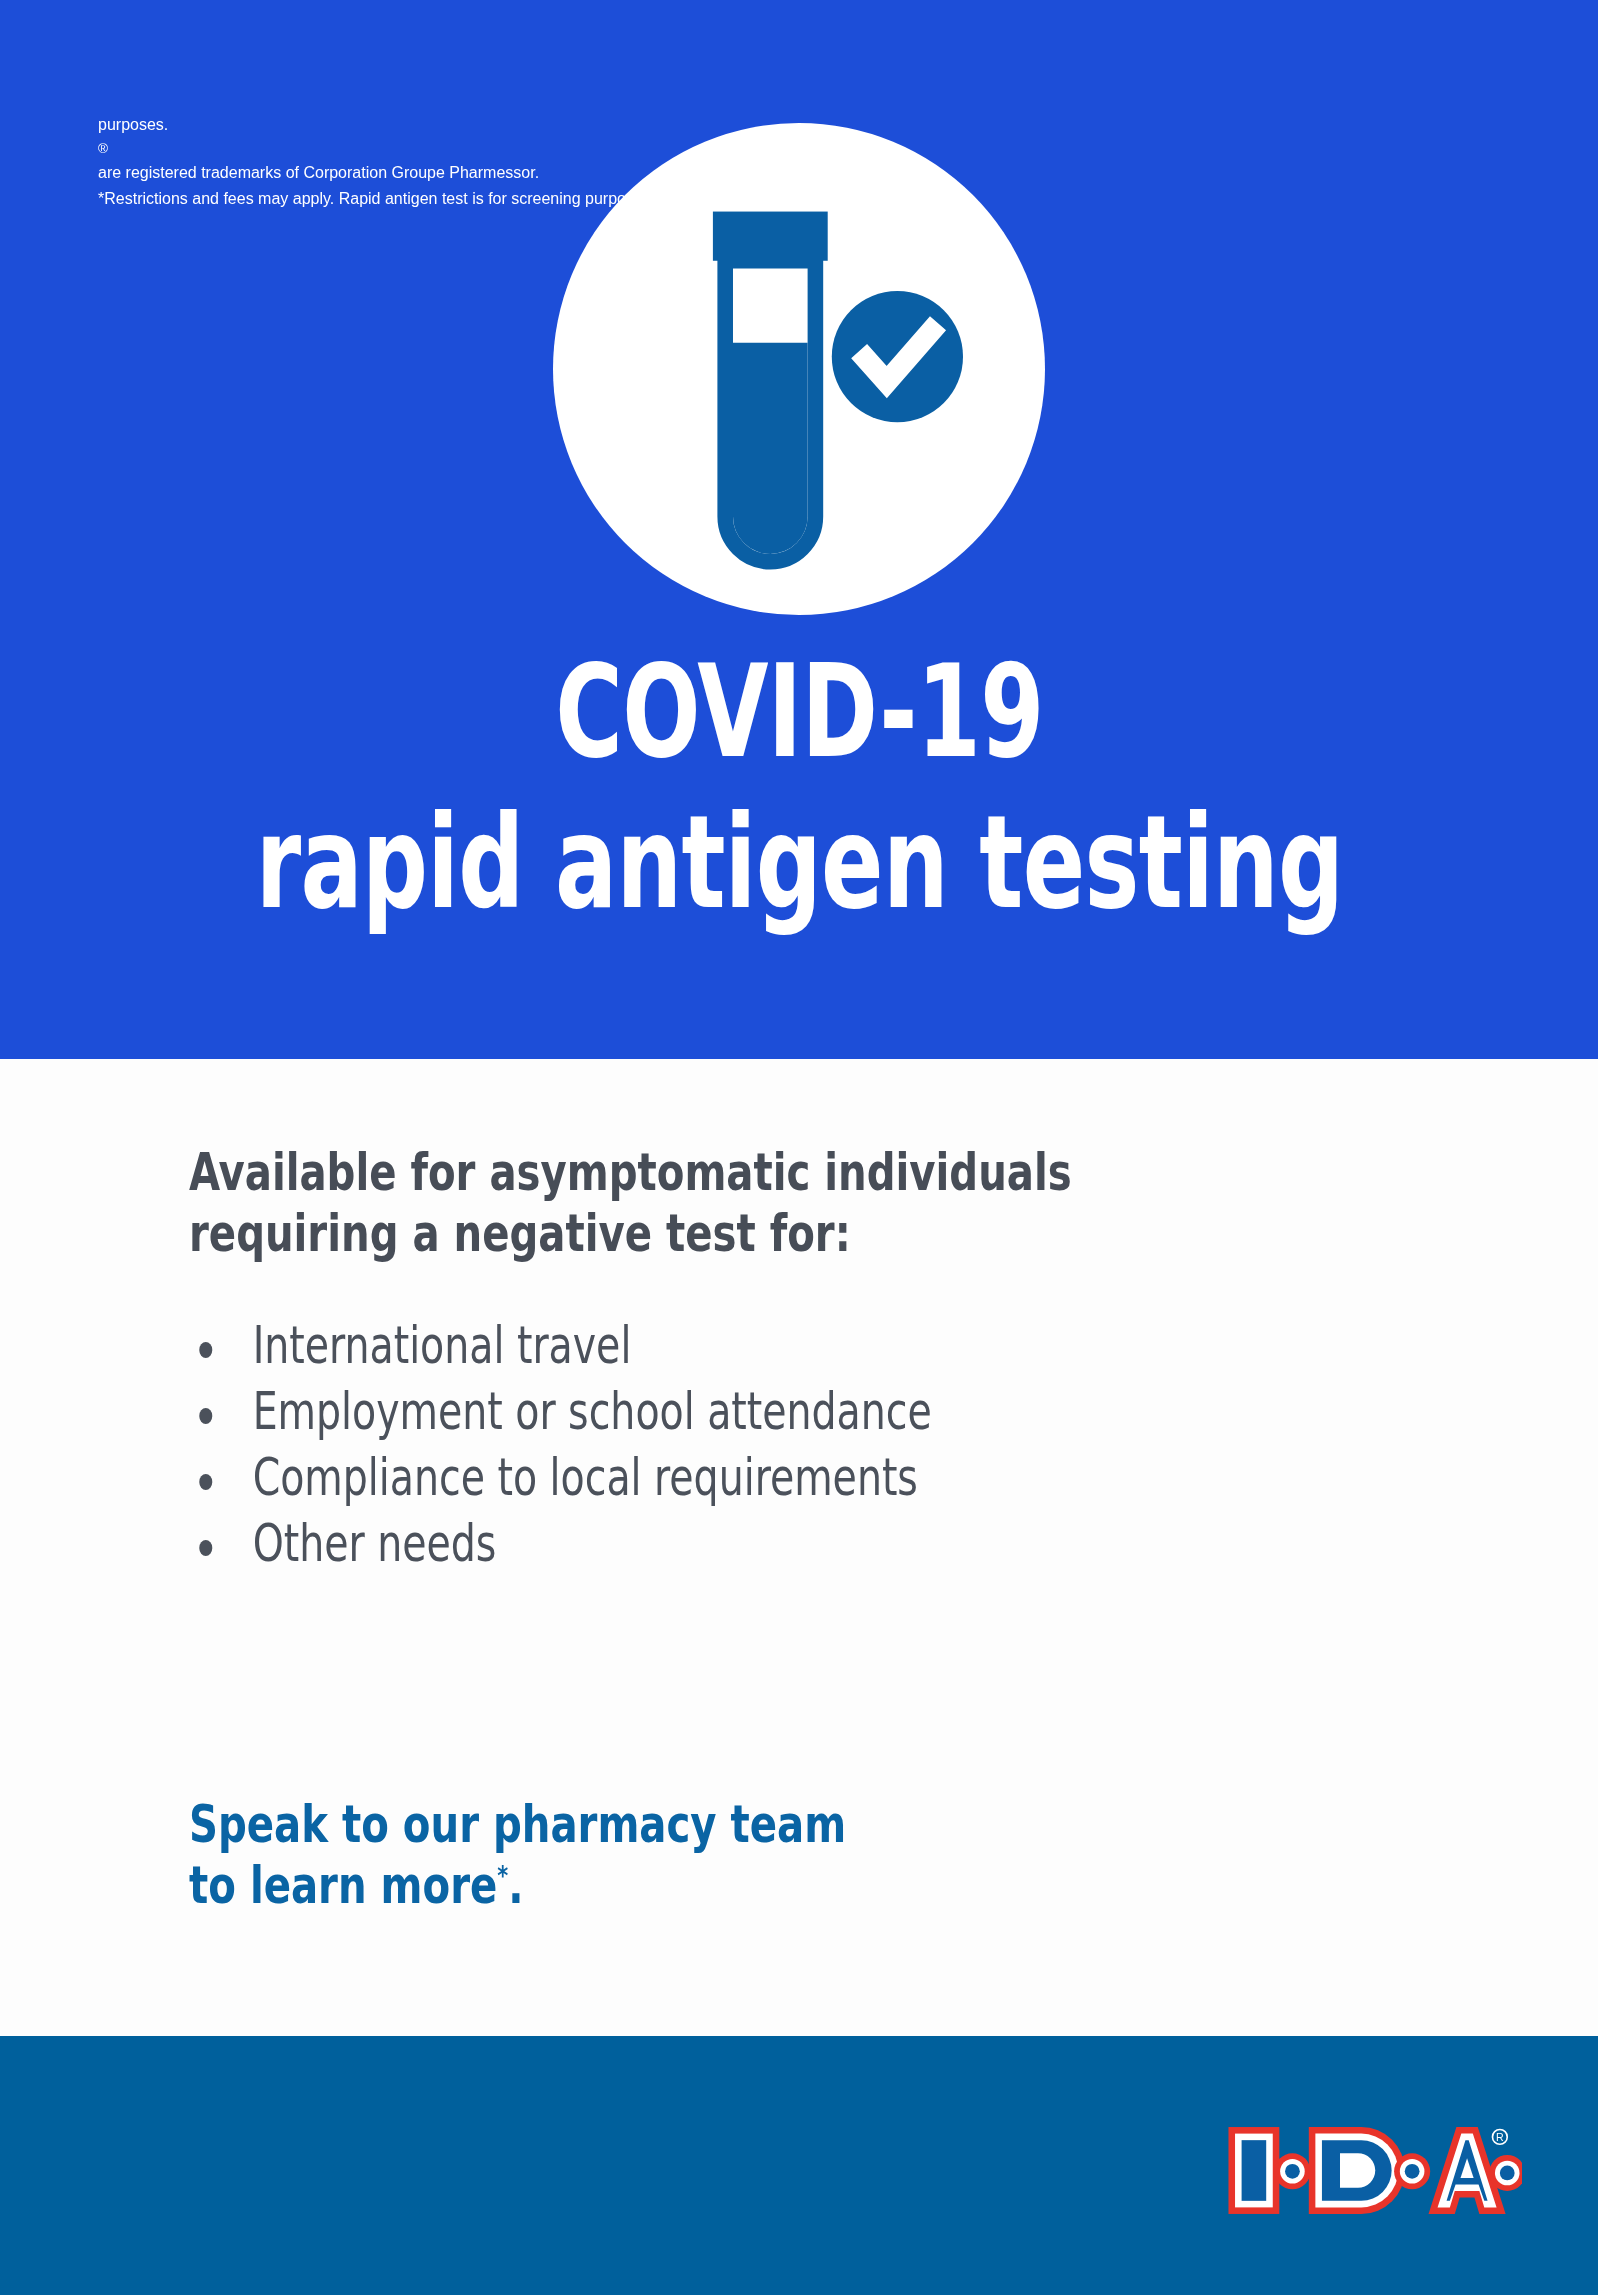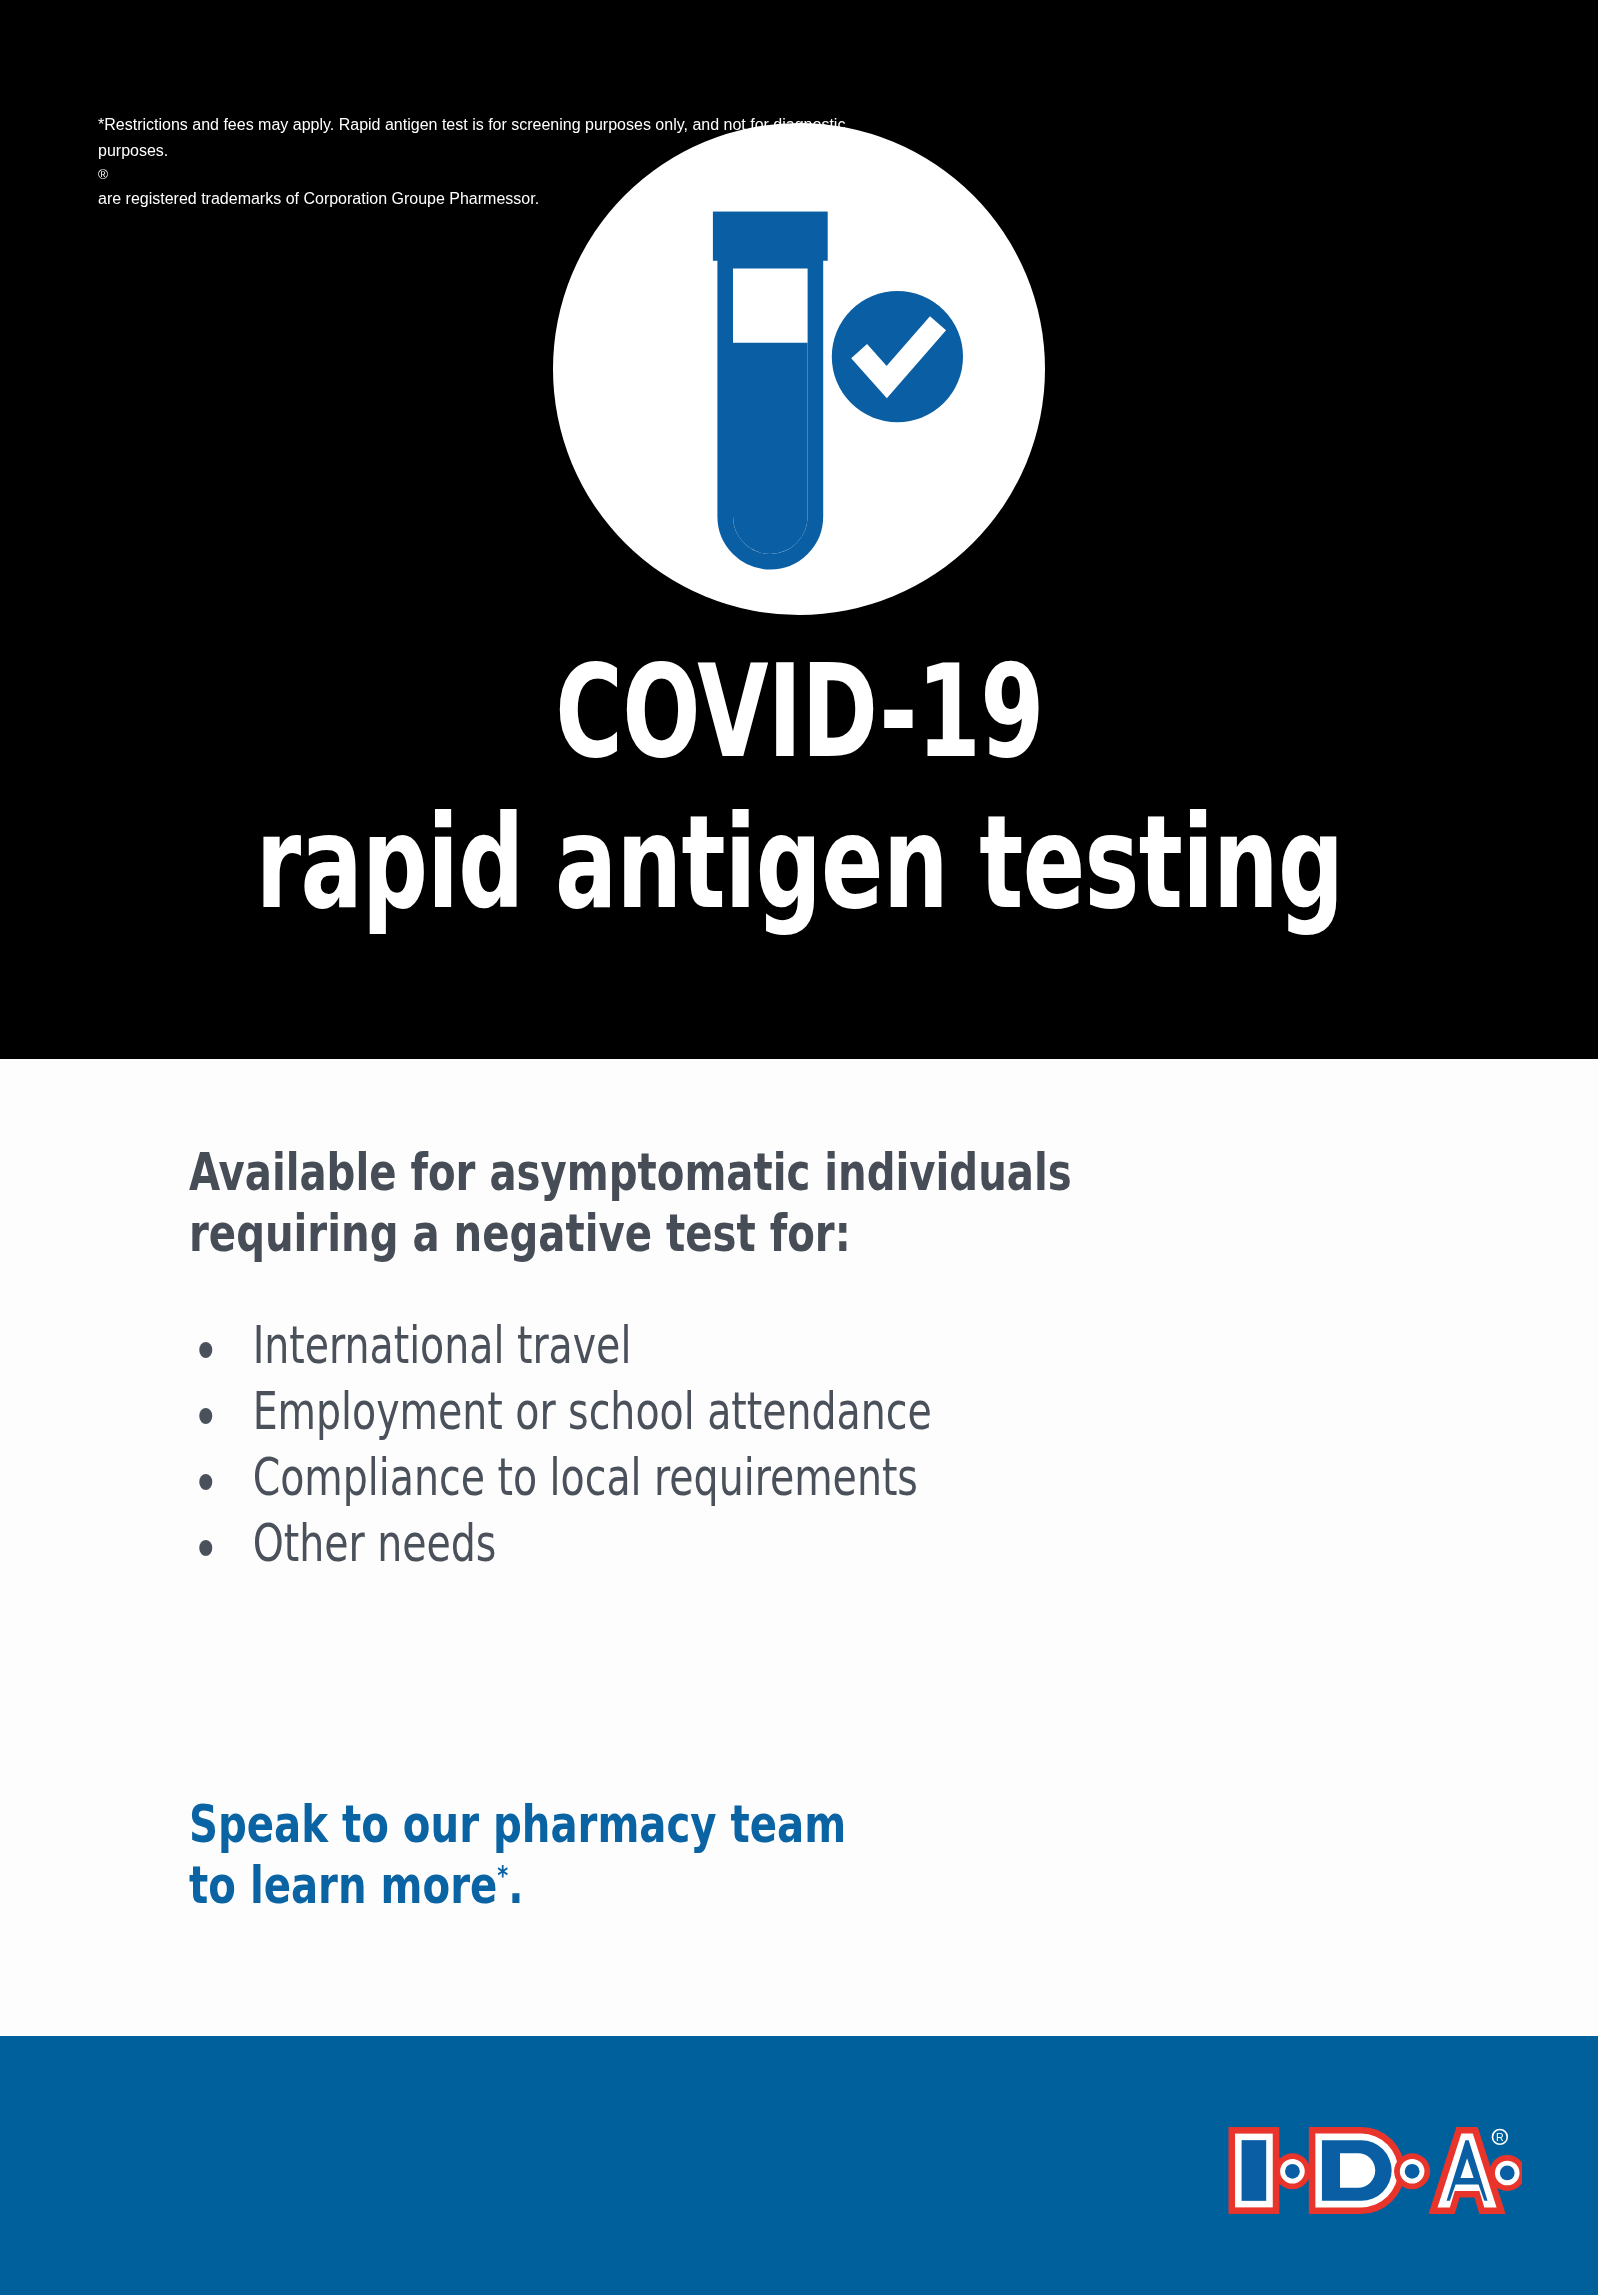--- a/index.html
+++ b/index.html
@@ -20,21 +20,21 @@
     background: #fdfdfd;
     overflow: hidden;
   }
 
   
   .header {
     position: absolute;
     left: 0; top: 0;
     width: 1599px;
     height: 1059px;
-    background: #000000;
+    background: #1d4ed8;
   }
   .icon-wrap {
     position: absolute;
     left: 553px;
     top: 123px;
     width: 492px;
     height: 492px;
   }
   .icon-wrap svg { display: block; width: 492px; height: 492px; }
 
@@ -229,26 +229,26 @@
 
     <div class="cta">
       <span class="cta-line">Speak to our pharmacy team</span>
       <span class="cta-line"><span>to learn more</span><sup class="asterisk">*</sup><span>.</span></span>
     </div>
   </div>
 
   <div class="footer"></div>
 
   <div class="disclaimer">
-    <span>*Restrictions and fees may apply. Rapid antigen test is for screening purposes only, and not for diagnostic</span>
     <span>
         <span>purposes. </span>
         <span class="reg">®</span>
         <span> are registered trademarks of Corporation Groupe Pharmessor.</span>
       </span>
+    <span>*Restrictions and fees may apply. Rapid antigen test is for screening purposes only, and not for diagnostic</span>
   </div>
 
   <div class="logo">
     <svg viewBox="0 0 372 130" xmlns="http://www.w3.org/2000/svg">
       <g>
 
         <rect x="14" y="12" width="62" height="106" fill="#e8342a"></rect>
         <rect x="22" y="20" width="46" height="90" fill="#ffffff"></rect>
         <rect x="30" y="28" width="30" height="74" fill="#0a5fa4"></rect>
 

